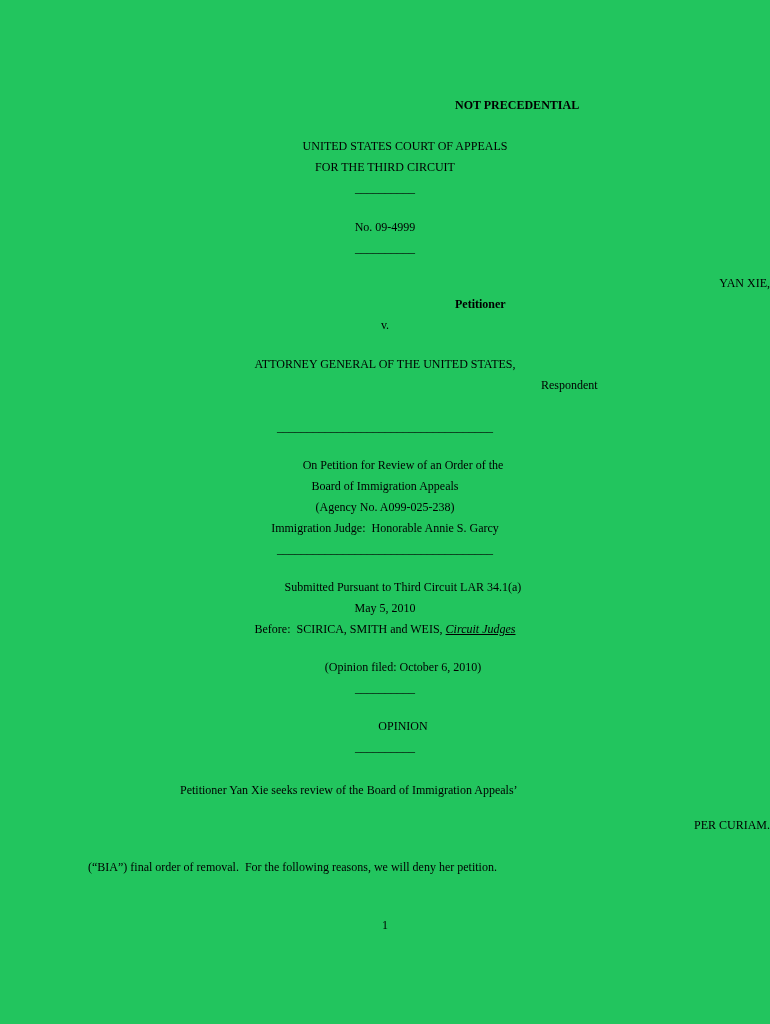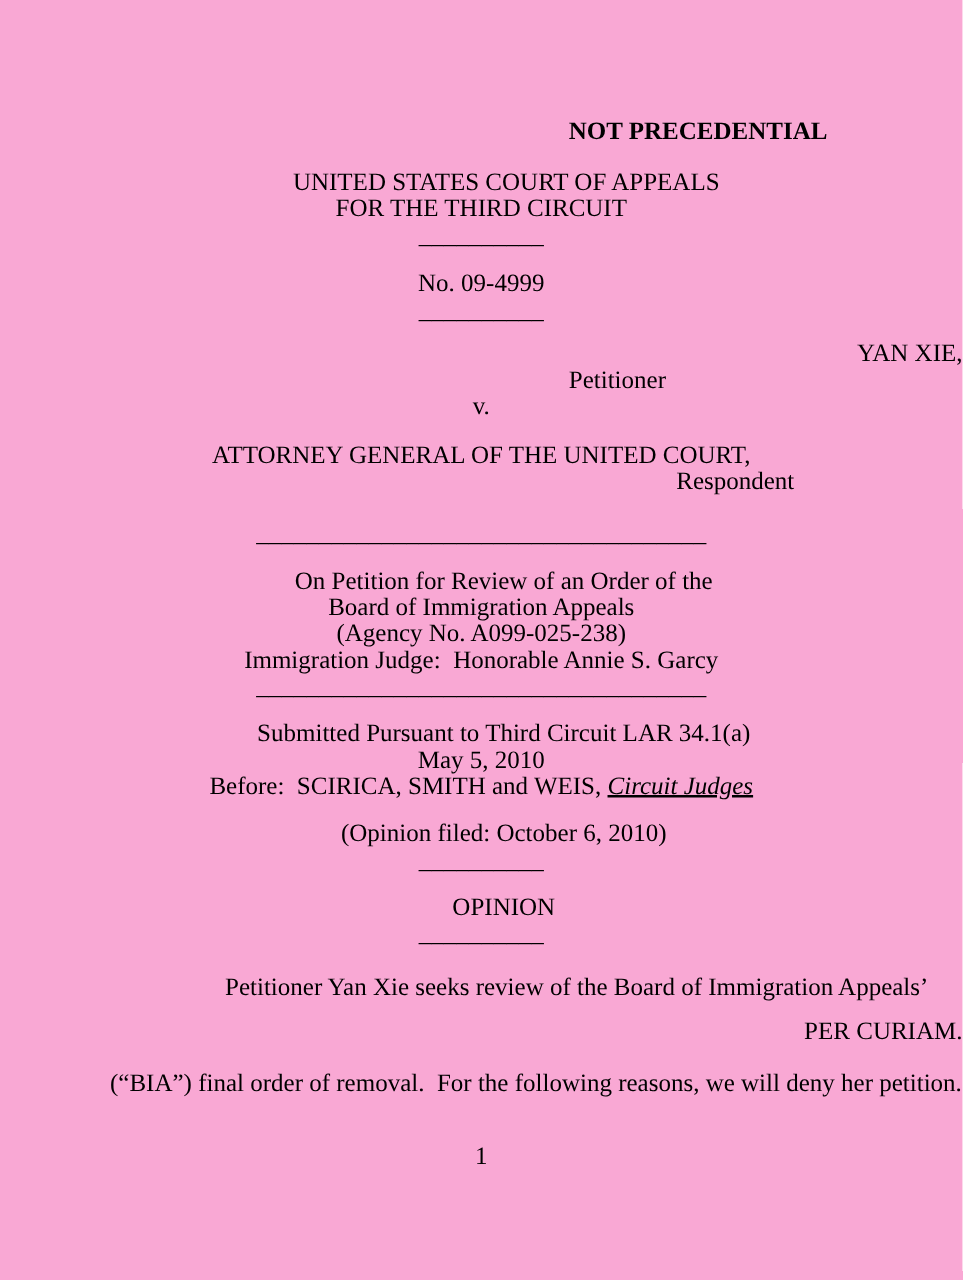--- a/index.html
+++ b/index.html
@@ -1,37 +1,37 @@
 <!DOCTYPE html>
 <html><head>
 <meta charset="utf-8">
 <style>
   * { margin: 0; padding: 0; box-sizing: border-box; }
   html, body { background: #ffffff; }
   .page {
     position: relative;
     width: 770px;
     height: 1024px;
-    background: #f9a8d4;
+    background: #22c55e;
     color: #000000;
     font-family: "Liberation Serif", serif;
-    font-size: 20px;
+    font-size: 12px;
     margin: 0 auto;
     padding-top: 95px;
     overflow: hidden;
   }
   .line {
     line-height: 21px;
     white-space: pre-wrap;
   }
   .center { text-align: center; }
   .bold { font-weight: bold; }
   .u { text-decoration: underline; font-style: italic; }
   .indent-np   { margin-left: 455px; }  
-  .indent-pet  { margin-left: 455px; }  
+  .indent-pet  { margin-left: 455px; font-weight: bold; }  
   .indent-resp { margin-left: 541px; }  
   .indent-left { margin-left: 88px; }   
   .indent-para { margin-left: 180px; }  
   .mt20 { margin-top: 20px; padding-left: 40px; }
   .mt18 { margin-top: 18px; }
   .mt17 { margin-top: 17px; padding-left: 36px; }
   .mt14 { margin-top: 14px; text-align: right; }
   .mt21 { margin-top: 21px; }
   .mt22 { margin-top: 22px; }
   .mt37 { margin-top: 37px; }
@@ -49,21 +49,21 @@
   <div class="line center">__________</div>
 
   <div class="line center mt18">No. 09-4999</div>
 
   <div class="line center">__________</div>
 
   <div class="line center mt14">YAN XIE,</div>
   <div class="line indent-pet">Petitioner</div>
   <div class="line center">v.</div>
 
-  <div class="line center mt18">ATTORNEY GENERAL OF THE UNITED COURT,</div>
+  <div class="line center mt18">ATTORNEY GENERAL OF THE UNITED STATES,</div>
   <div class="line indent-resp">Respondent</div>
 
   <div class="line center mt21">____________________________________</div>
 
   <div class="line center mt17">On Petition for Review of an Order of the</div>
   <div class="line center">Board of Immigration Appeals</div>
   <div class="line center">(Agency No. A099-025-238)</div>
   <div class="line center">Immigration Judge:  Honorable Annie S. Garcy</div>
 
   <div class="line center">____________________________________</div>

